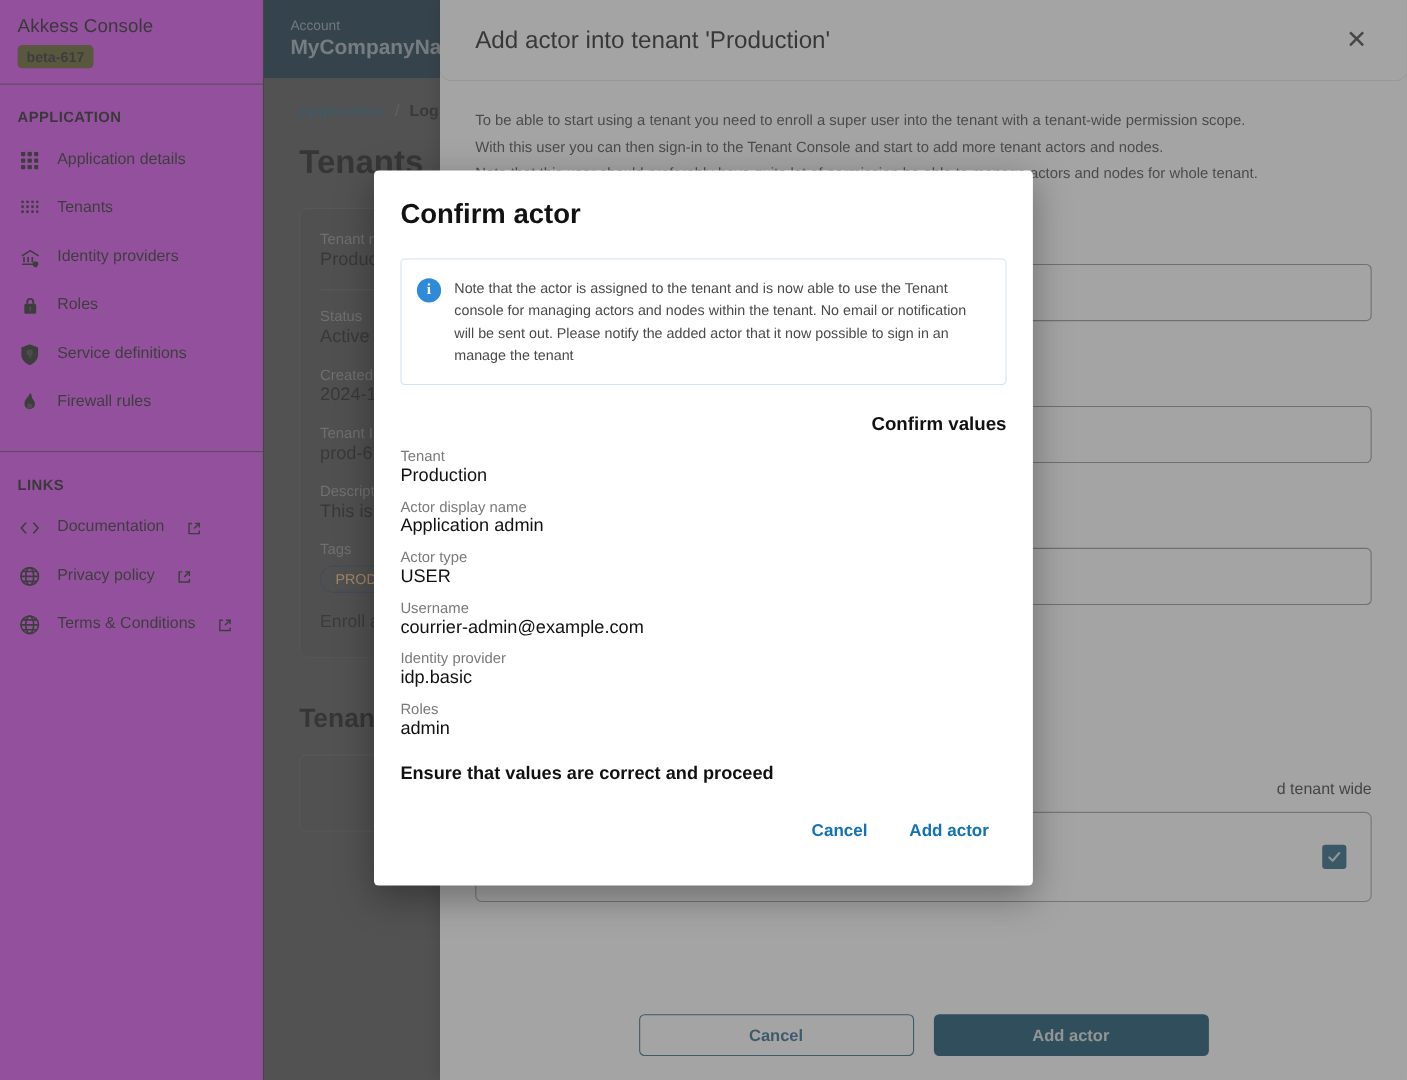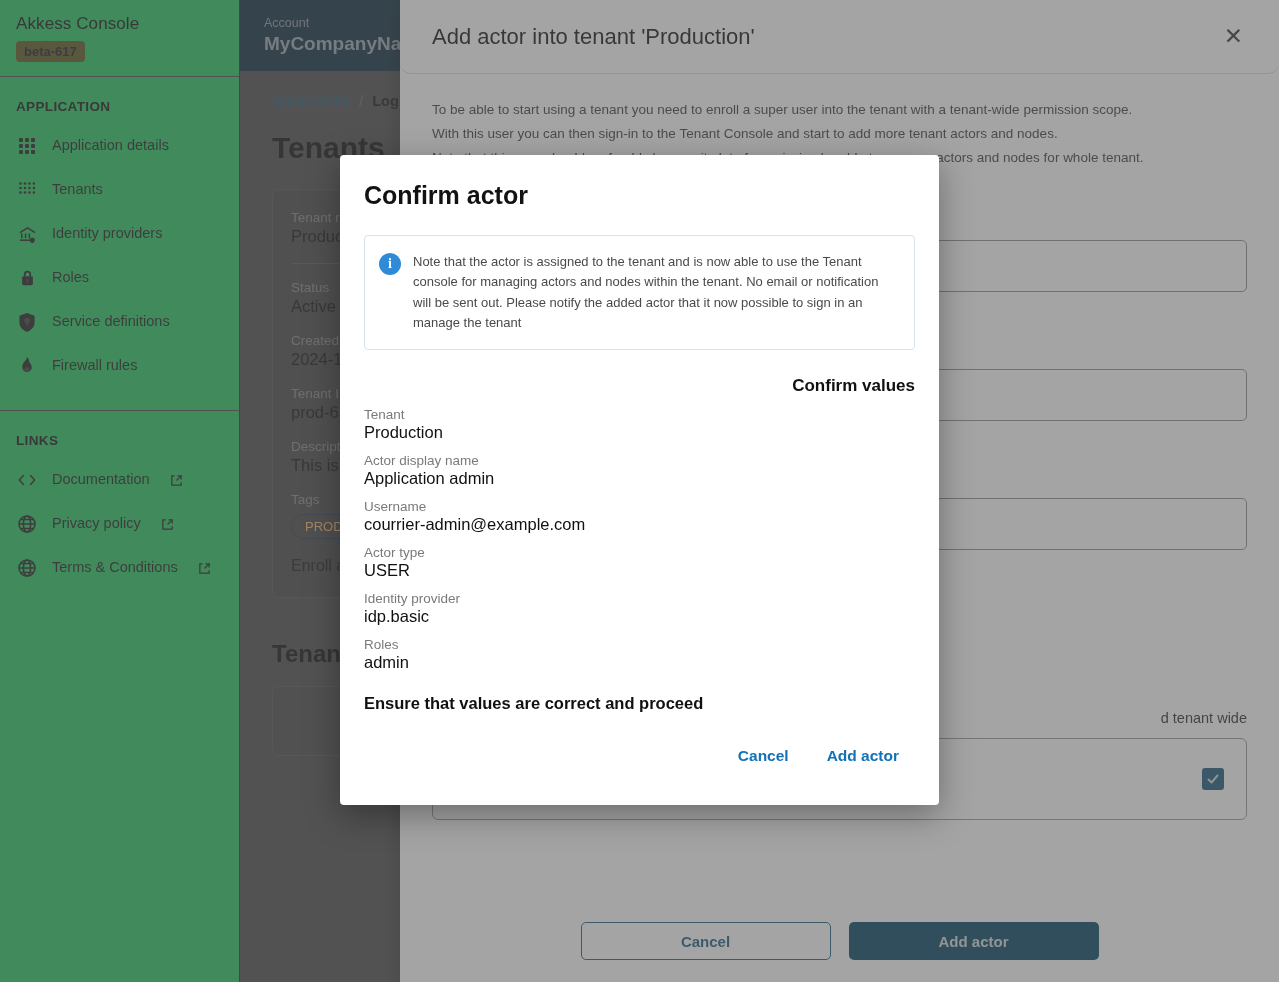--- a/index.html
+++ b/index.html
@@ -9,21 +9,21 @@
     font-family: "Liberation Sans", sans-serif;
     background: #ffffff;
   }
   #root { position: relative; width: 1279px; height: 982px; }
 
   
   .app { position: absolute; inset: 0; display: flex; background: #f7f8f9; }
 
   .sidebar {
     width: 240px; height: 982px;
-    background: #22c55e;
+    background: #d946ef;
     border-right: 1px solid #2f2f2f;
     flex: 0 0 240px;
     position: relative;
   }
   .sidebar-brand { padding: 14px 16px 14px 16px; }
   .brand-title { color: #111; font-size: 17px; font-weight: 400; letter-spacing: .1px; }
   .brand-badge {
     display: inline-block; margin-top: 7px;
     background: #5c5420; color: #1b1b1b;
     font-size: 13px; font-weight: 700;
@@ -424,26 +424,26 @@
 
     <div class="cv-row">
       <div class="cv-label">Tenant</div>
       <div class="cv-value">Production</div>
     </div>
     <div class="cv-row">
       <div class="cv-label">Actor display name</div>
       <div class="cv-value">Application admin</div>
     </div>
     <div class="cv-row">
+      <div class="cv-label">Actor type</div>
+      <div class="cv-value">USER</div>
+    </div>
+    <div class="cv-row">
       <div class="cv-label">Username</div>
       <div class="cv-value">courrier-admin@example.com</div>
-    </div>
-    <div class="cv-row">
-      <div class="cv-label">Actor type</div>
-      <div class="cv-value">USER</div>
     </div>
     <div class="cv-row">
       <div class="cv-label">Identity provider</div>
       <div class="cv-value">idp.basic</div>
     </div>
     <div class="cv-row">
       <div class="cv-label">Roles</div>
       <div class="cv-value">admin</div>
     </div>
 

